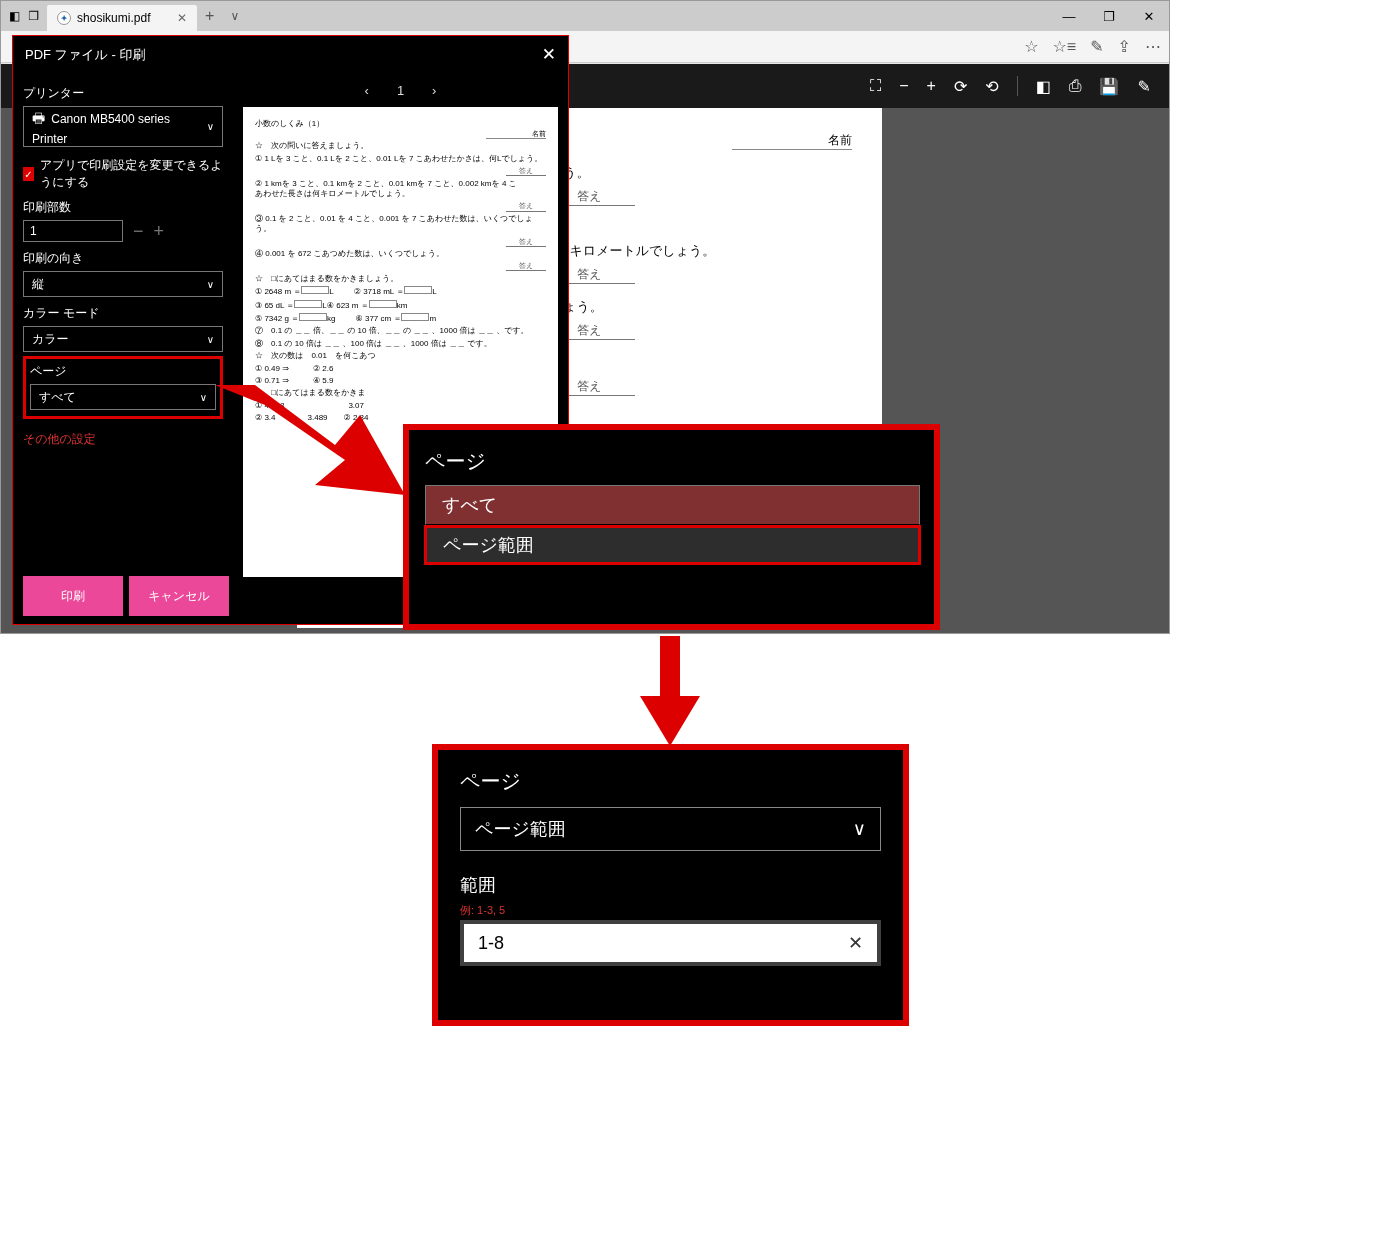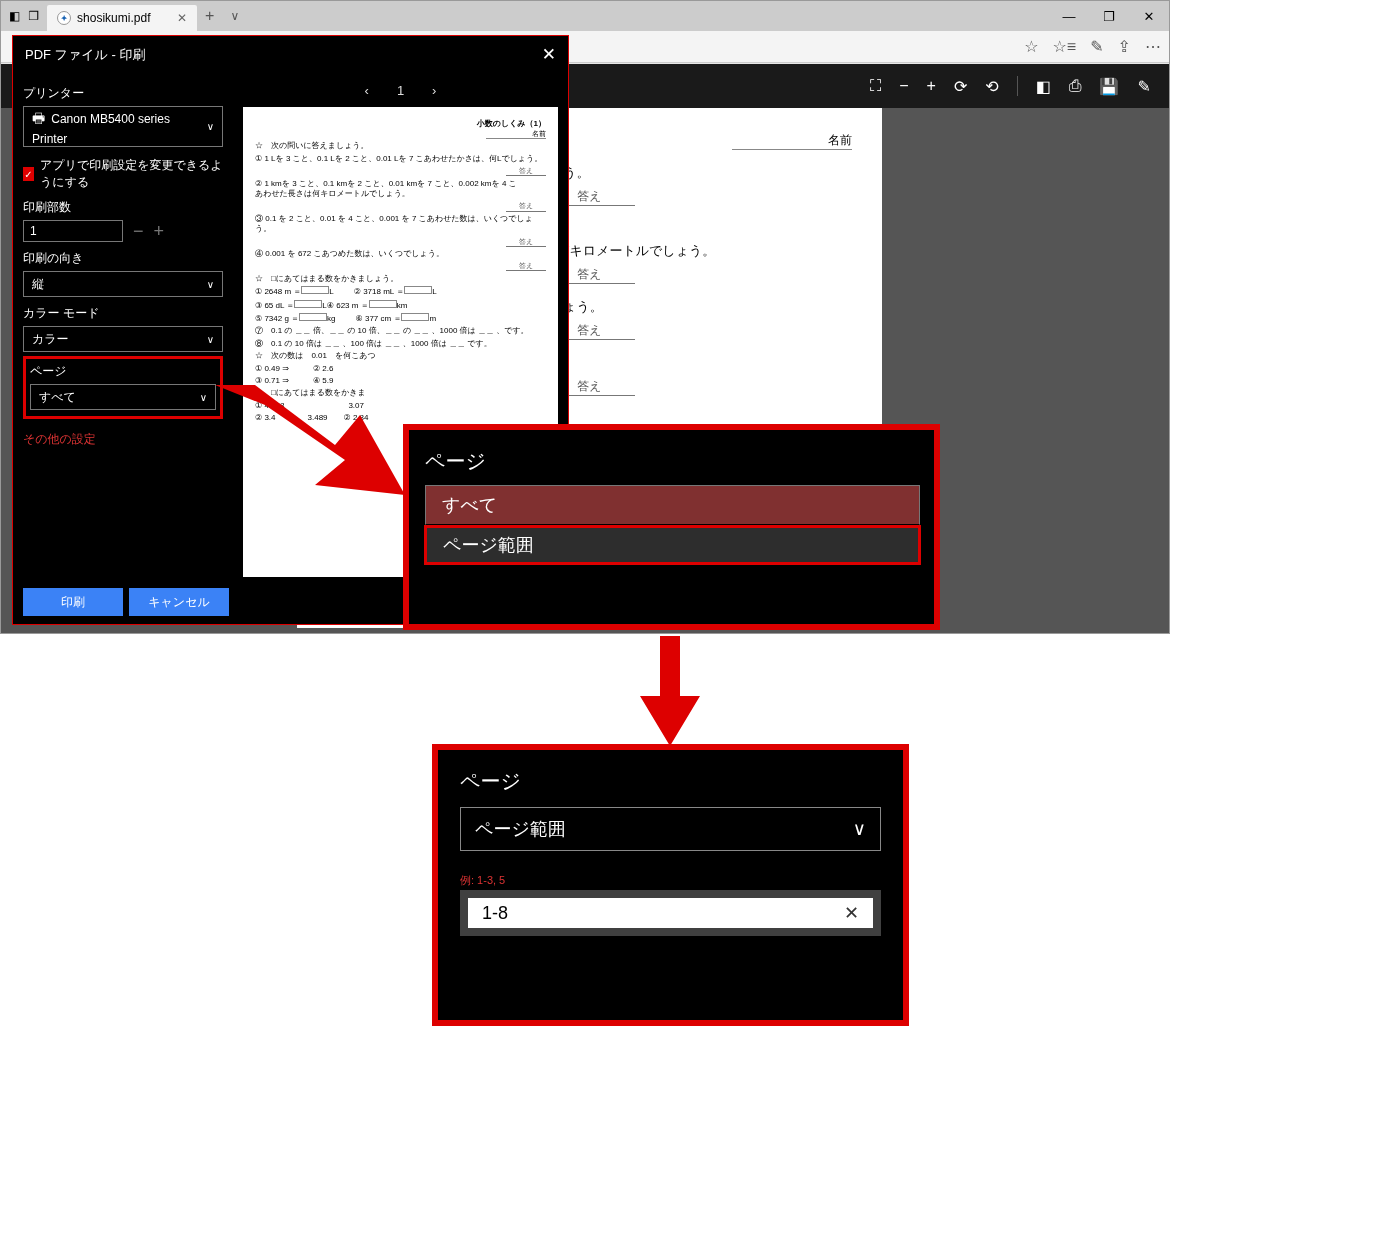--- a/index.html
+++ b/index.html
@@ -48,42 +48,42 @@
 .printer-sel{height:41px;font-size:12px}
 .printer-sel .picon{font-size:14px;margin-right:6px}
 .chk{display:flex;align-items:center;gap:6px;font-size:12px;margin-top:10px}
 .chk .box{width:14px;height:14px;background:#d00;display:flex;align-items:center;justify-content:center;font-size:10px}
 .copies{display:flex;align-items:center;gap:10px}
 .copies input{width:100px;height:22px;background:#000;border:1px solid #777;color:#fff;padding:0 6px;font-size:12px}
 .copies .pm{color:#777;font-size:18px}
 .redbox{border:3px solid #d00;padding:4px 4px 6px 4px;margin-top:4px}
 .link{color:#d33;font-size:12px;margin-top:12px;display:block}
 .pd-foot{position:absolute;bottom:8px;left:10px;display:flex;gap:6px}
-.pd-foot .btn{width:100px;height:28px;background:#3b82f6;color:#fff;font-size:12px;display:flex;align-items:center;justify-content:center}
+.pd-foot .btn{width:100px;height:40px;background:#ec4899;color:#fff;font-size:12px;display:flex;align-items:center;justify-content:center}
 
 
 .arrow1{position:absolute;top:385px;left:215px;width:190px;height:110px;pointer-events:none}
 
 
 .dropdown-call{position:absolute;top:424px;left:403px;width:537px;height:206px;background:#000;border:6px solid #d00;padding:18px 14px 14px 16px;color:#fff}
 .dropdown-call .hdr{font-size:20px;margin-bottom:10px}
 .ddlist{background:#2d2d2d}
 .dditem{height:40px;display:flex;align-items:center;padding:0 16px;font-size:18px;border-bottom:1px solid #000}
 .dditem.sel{background:#803030}
 .dditem.hl{border:3px solid #d00;margin:0 -1px}
 
 .arrow2{position:absolute;top:636px;left:640px;width:60px;height:110px;pointer-events:none}
 
 
 .range-call{position:absolute;top:744px;left:432px;width:477px;height:282px;background:#000;border:6px solid #d00;padding:18px 22px;color:#fff}
 .range-call .hdr{font-size:20px;margin-bottom:12px}
 .range-sel{border:1px solid #888;height:44px;display:flex;align-items:center;justify-content:space-between;padding:0 14px;font-size:18px;margin-bottom:22px}
 .range-lbl{font-size:18px;margin-bottom:6px}
 .example{color:#d33;font-size:11px;margin-bottom:2px}
-.range-input{border:8px solid #404040;background:#fff;color:#000;height:46px;display:flex;align-items:center;padding:0 14px;font-size:18px}
+.range-input{border:4px solid #404040;background:#fff;color:#000;height:46px;display:flex;align-items:center;padding:0 14px;font-size:18px}
 .range-input .xx{margin-left:auto;color:#333}
 svg.ptr{fill:#d00}
 </style>
 </head>
 <body>
 
 <div class="browser">
   <div class="tabbar">
     <div class="tbicons">
       <span>◧</span>
@@ -183,21 +183,21 @@
       </div>
       <span class="link">その他の設定</span>
     </div>
     <div class="pd-prev">
       <div class="pd-pager">
         <span>‹</span>
         <span>1</span>
         <span>›</span>
       </div>
       <div class="pd-sheet">
-        <div style="text-align:right;font-weight:bold">小数のしくみ（1）</div>
+        <div style="text-align:left;font-weight:normal">小数のしくみ（1）</div>
         <div style="text-align:right;border-bottom:1px solid #888;width:60px;margin-left:auto;font-size:7px">名前</div>
         <div class="row">☆　次の問いに答えましょう。</div>
         <div class="row">①  1 Lを 3 こと、0.1  Lを 2 こと、0.01  Lを 7 こあわせたかさは、何Lでしょう。</div>
         <div style="text-align:right"><span class="mini-ans">答え</span></div>
         <div class="row" style="white-space:pre-line">②  1 kmを 3 こと、0.1  kmを 2 こと、0.01  kmを 7 こと、0.002  kmを 4 こ
 あわせた長さは何キロメートルでしょう。</div>
         <div style="text-align:right"><span class="mini-ans">答え</span></div>
         <div class="row">③  0.1  を 2 こと、0.01  を 4 こと、0.001  を 7 こあわせた数は、いくつでしょう。</div>
         <div style="text-align:right"><span class="mini-ans">答え</span></div>
         <div class="row">④  0.001  を 672  こあつめた数は、いくつでしょう。</div>
@@ -247,18 +247,19 @@
 <svg class="arrow2 ptr" viewBox="0 0 60 110">
   <polygon points="20,0 40,0 40,60 60,60 30,110 0,60 20,60"></polygon>
 </svg>
 
 <div class="range-call">
   <div class="hdr">ページ</div>
   <div class="range-sel">
     <span>ページ範囲</span>
     <span>∨</span>
   </div>
+  <div class="range-lbl">範囲</div>
   <div class="example">例: 1-3, 5</div>
   <div class="range-input">
     <span>1-8</span>
     <span class="xx">✕</span>
   </div>
 </div>
 
 </body></html>

